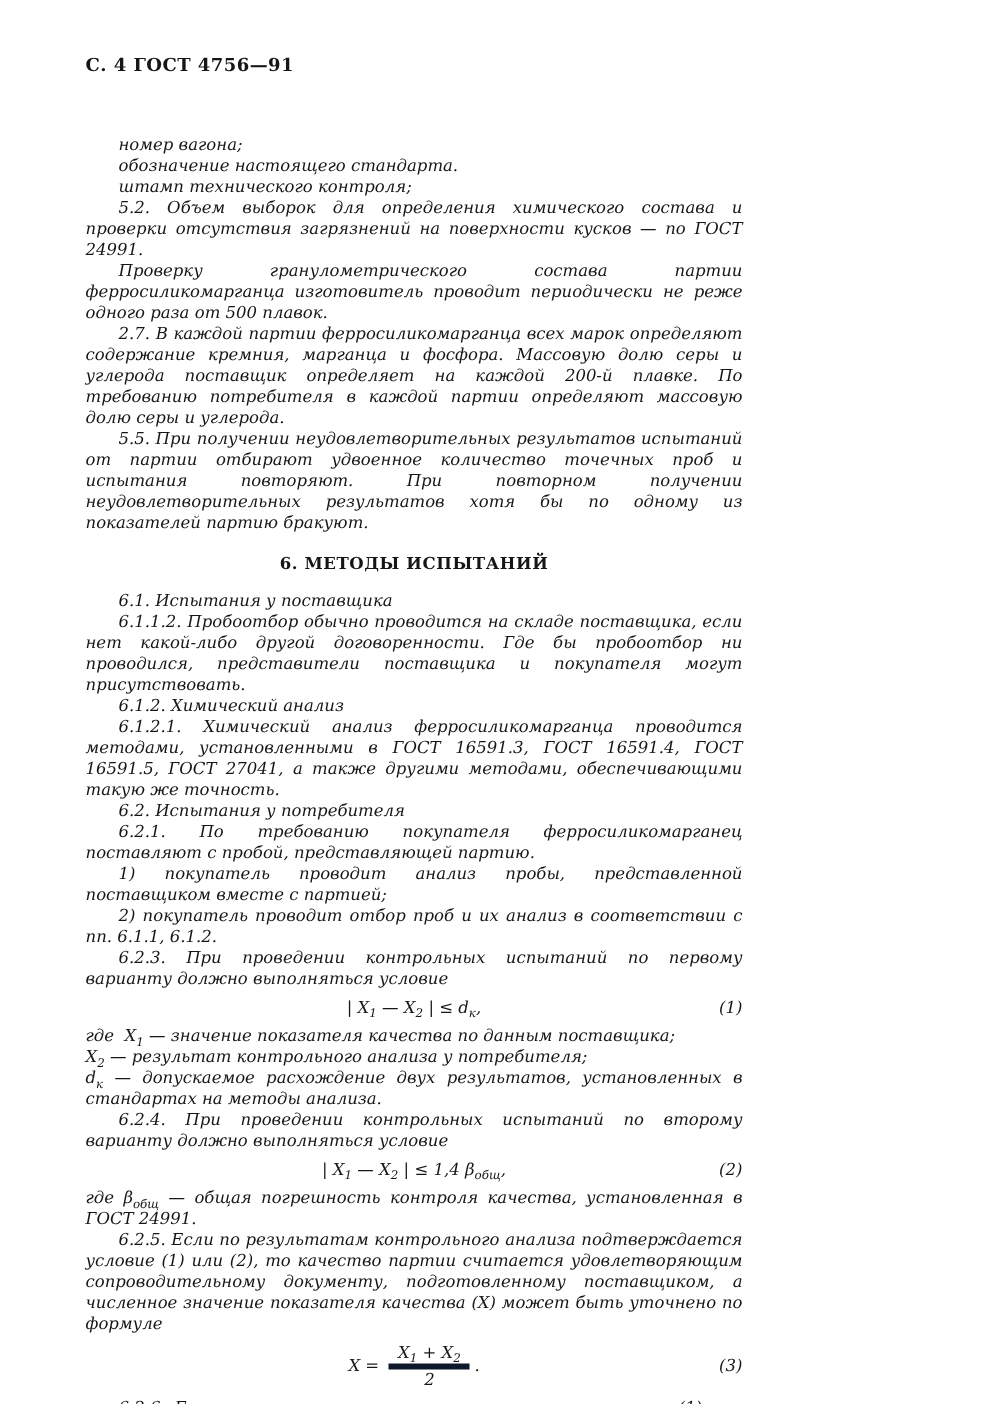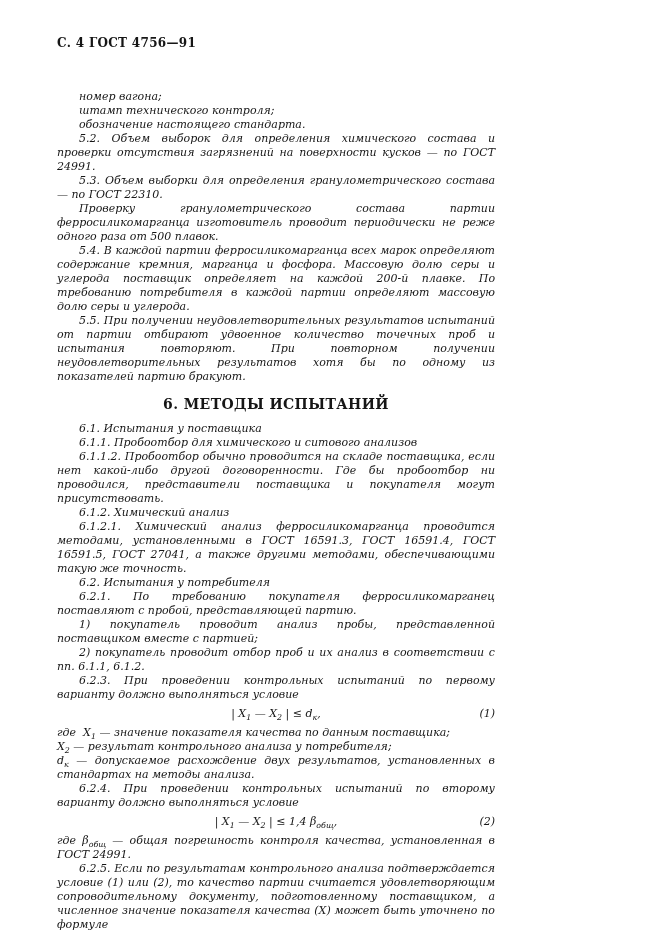--- a/index.html
+++ b/index.html
@@ -27,21 +27,21 @@
     font-style: italic;
     text-align: justify;
   }
   .para { text-indent: 22px; }
   .para.noindent { text-indent: 0; }
   .para.hang { text-indent: 0; }
   .heading {
     font-style: normal;
     font-weight: bold;
     text-align: center;
-    font-size: 14px;
+    font-size: 11px;
     letter-spacing: 0.4px;
     margin: 13px 0 11px 0;
   }
   .formula {
     position: relative;
     text-align: center;
     margin: 5px 0;
   }
   .f-num {
     position: absolute;
@@ -54,30 +54,28 @@
   .fr-den { display: block; }
   sub { font-size: 0.72em; line-height: 0; }
 </style>
 </head>
 <body>
 
 <div class="page">
   <div class="header">С. 4 ГОСТ 4756—91</div>
   <div class="body">
       <div class="para">номер вагона;</div>
+      <div class="para">обозначение настоящего стандарта.</div>
       <div class="para">штамп технического контроля;</div>
-      <div class="para">обозначение настоящего стандарта.</div>
       <div class="para">5.2. Объем выборок для определения химического состава и проверки отсутствия загрязнений на поверхности кусков — по ГОСТ 24991.</div>
-      <div class="para">5.3. Объем выборки для определения гранулометрического состава — по ГОСТ 22310.</div>
       <div class="para">Проверку гранулометрического состава партии ферросиликомарганца изготовитель проводит периодически не реже одного раза от 500 плавок.</div>
-      <div class="para">5.4. В каждой партии ферросиликомарганца всех марок определяют содержание кремния, марганца и фосфора. Массовую долю серы и углерода поставщик определяет на каждой 200-й плавке. По требованию потребителя в каждой партии определяют массовую долю серы и углерода.</div>
+      <div class="para">2.7. В каждой партии ферросиликомарганца всех марок определяют содержание кремния, марганца и фосфора. Массовую долю серы и углерода поставщик определяет на каждой 200-й плавке. По требованию потребителя в каждой партии определяют массовую долю серы и углерода.</div>
       <div class="para">5.5. При получении неудовлетворительных результатов испытаний от партии отбирают удвоенное количество точечных проб и испытания повторяют. При повторном получении неудовлетворительных результатов хотя бы по одному из показателей партию бракуют.</div>
       <div class="heading">6. МЕТОДЫ ИСПЫТАНИЙ</div>
       <div class="para">6.1. Испытания у поставщика</div>
-      <div class="para">6.1.1. Пробоотбор для химического и ситового анализов</div>
       <div class="para">6.1.1.2. Пробоотбор обычно проводится на складе поставщика, если нет какой-либо другой договоренности. Где бы пробоотбор ни проводился, представители поставщика и покупателя могут присутствовать.</div>
       <div class="para">6.1.2. Химический анализ</div>
       <div class="para">6.1.2.1. Химический анализ ферросиликомарганца проводится методами, установленными в ГОСТ 16591.3, ГОСТ 16591.4, ГОСТ 16591.5, ГОСТ 27041, а также другими методами, обеспечивающими такую же точность.</div>
       <div class="para">6.2. Испытания у потребителя</div>
       <div class="para">6.2.1. По требованию покупателя ферросиликомарганец поставляют с пробой, представляющей партию.</div>
       <div class="para">1) покупатель проводит анализ пробы, представленной поставщиком вместе с партией;</div>
       <div class="para">2) покупатель проводит отбор проб и их анализ в соответствии с пп. 6.1.1, 6.1.2.</div>
       <div class="para">6.2.3. При проведении контрольных испытаний по первому варианту должно выполняться условие</div>
       <div class="formula"><span class="f-body">| X<sub>1</sub> — X<sub>2</sub> | ≤ d<sub>к</sub>,</span><span class="f-num">(1)</span></div>
       <div class="para noindent">где&nbsp;&nbsp;X<sub>1</sub> — значение показателя качества по данным поставщика;</div>

